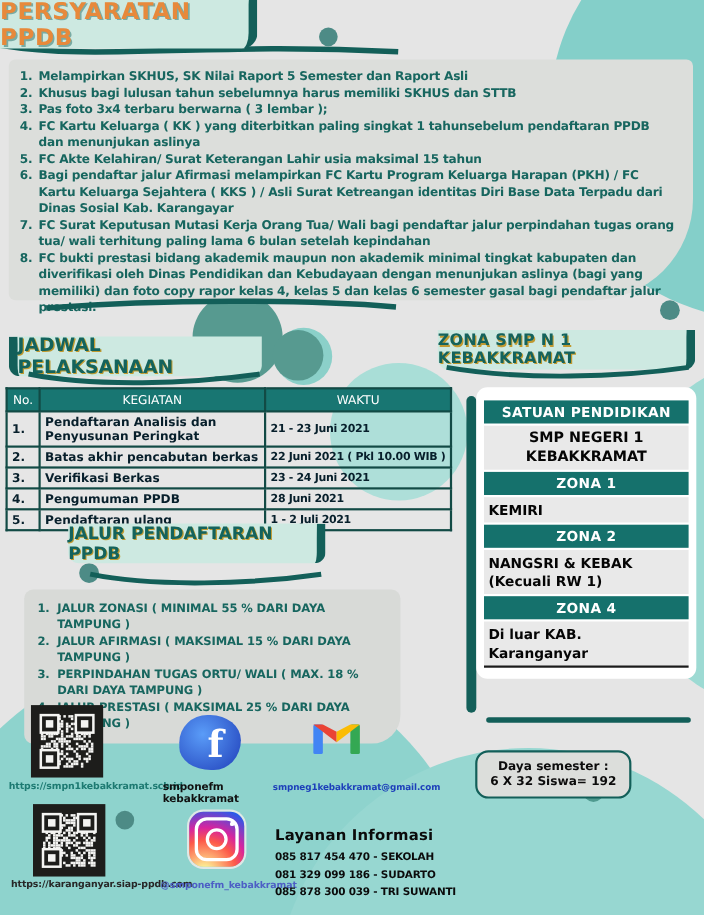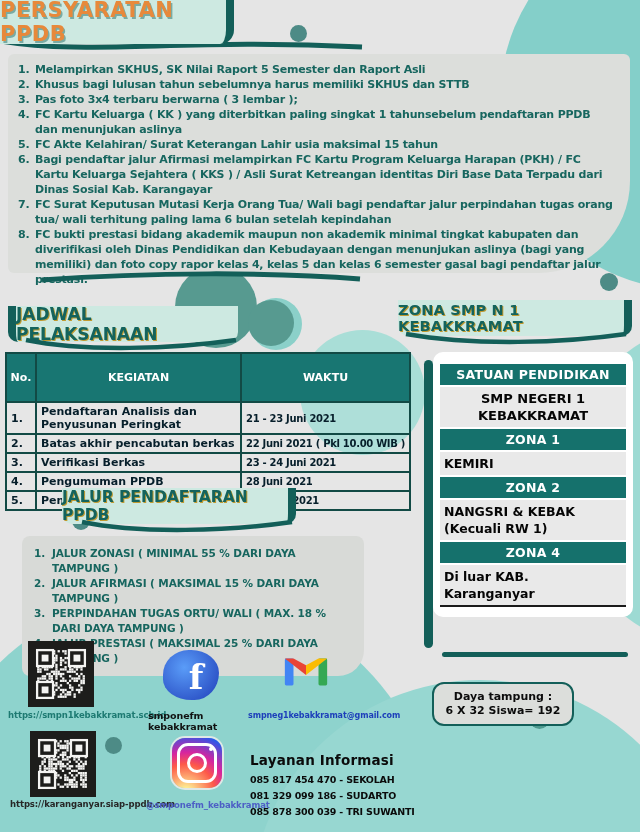--- a/index.html
+++ b/index.html
@@ -36,22 +36,22 @@
   }
   .req-item{position:relative;padding-left:17px;}
   .req-item .num{position:absolute;left:0;}
 
   
   .sched{
     position:absolute;left:5px;top:352px;border-collapse:collapse;
     font-size:11px;color:#071f2b;
   }
   .sched th{
-    background:#187672;color:#ffffff;font-size:11px;font-weight:bold;
-    border:2px solid #124a45;padding:17px 2px;
+    background:#187672;color:#ffffff;font-size:11px;font-weight:normal;
+    border:2px solid #124a45;padding:3px 2px;
   }
   .sched td{
     border:2px solid #124a45;font-weight:bold;padding:2px 4px;background:rgba(255,255,255,.06);
   }
   .sched td.waktu{white-space:nowrap;font-size:10px;letter-spacing:-.3px;}
   .sched col.c-no{width:30px}.sched col.c-keg{width:205px}.sched col.c-wak{width:160px}
 
   
   .zona-accent{position:absolute;left:424px;top:360px;width:9px;height:288px;background:#135f59;border-radius:5px;}
   .zona-card{
@@ -252,21 +252,21 @@
 
 
         <div>
           <div class="z-hdr">ZONA 4</div>
           <div class="z-area last">Di luar KAB. Karanganyar</div>
         </div>
       </div>
   </div>
   <div class="bar" style="left:442px;top:652px;width:186px;height:5px;border-radius:3px;"></div>
 
-  <div class="banner r" style="left:62px;top:488px;width:234px;height:36px;border-radius:0 0 10px 10px;justify-content:flex-end;">
+  <div class="banner r" style="left:62px;top:476px;width:234px;height:36px;border-radius:0 0 10px 10px;justify-content:flex-end;">
     <span class="t-teal" style="font-size:15.5px;">JALUR PENDAFTARAN PPDB</span>
   </div>
   <svg class="swoosh" style="left:80px;top:518px;" width="214" height="16" viewBox="0 0 214 16">
     <path d="M2,4 C60,16 150,13 212,4" stroke="#135f59" stroke-width="4.5" fill="none"></path>
   </svg>
 
   <div class="jalur-box">
 
       <div class="req-item">
         <span class="num">1.</span><span>JALUR ZONASI ( MINIMAL 55 % DARI DAYA TAMPUNG )</span>
@@ -279,21 +279,21 @@
       <div class="req-item">
         <span class="num">3.</span><span>PERPINDAHAN TUGAS ORTU/ WALI ( MAX. 18 % DARI DAYA TAMPUNG )</span>
       </div>
 
       <div class="req-item">
         <span class="num">4.</span><span>JALUR PRESTASI ( MAKSIMAL 25 % DARI DAYA TAMPUNG )</span>
       </div>
     </div>
 
   <div class="daya">
-    <div>Daya tampung :</div>
+    <div>Daya semester :</div>
     <div>6 X 32 Siswa= 192</div>
   </div>
 
   <svg class="qr" style="left:28px;top:641px;" viewBox="0 0 29 29">
       <rect x="0" y="0" width="29" height="29" fill="#1d1d1b"></rect>
       <rect x="11" y="4" width="1" height="1" fill="#f4f4f2"></rect>
       <rect x="13" y="4" width="1" height="1" fill="#f4f4f2"></rect>
       <rect x="15" y="4" width="1" height="1" fill="#f4f4f2"></rect>
       <rect x="16" y="4" width="1" height="1" fill="#f4f4f2"></rect>
       <rect x="11" y="5" width="1" height="1" fill="#f4f4f2"></rect>

